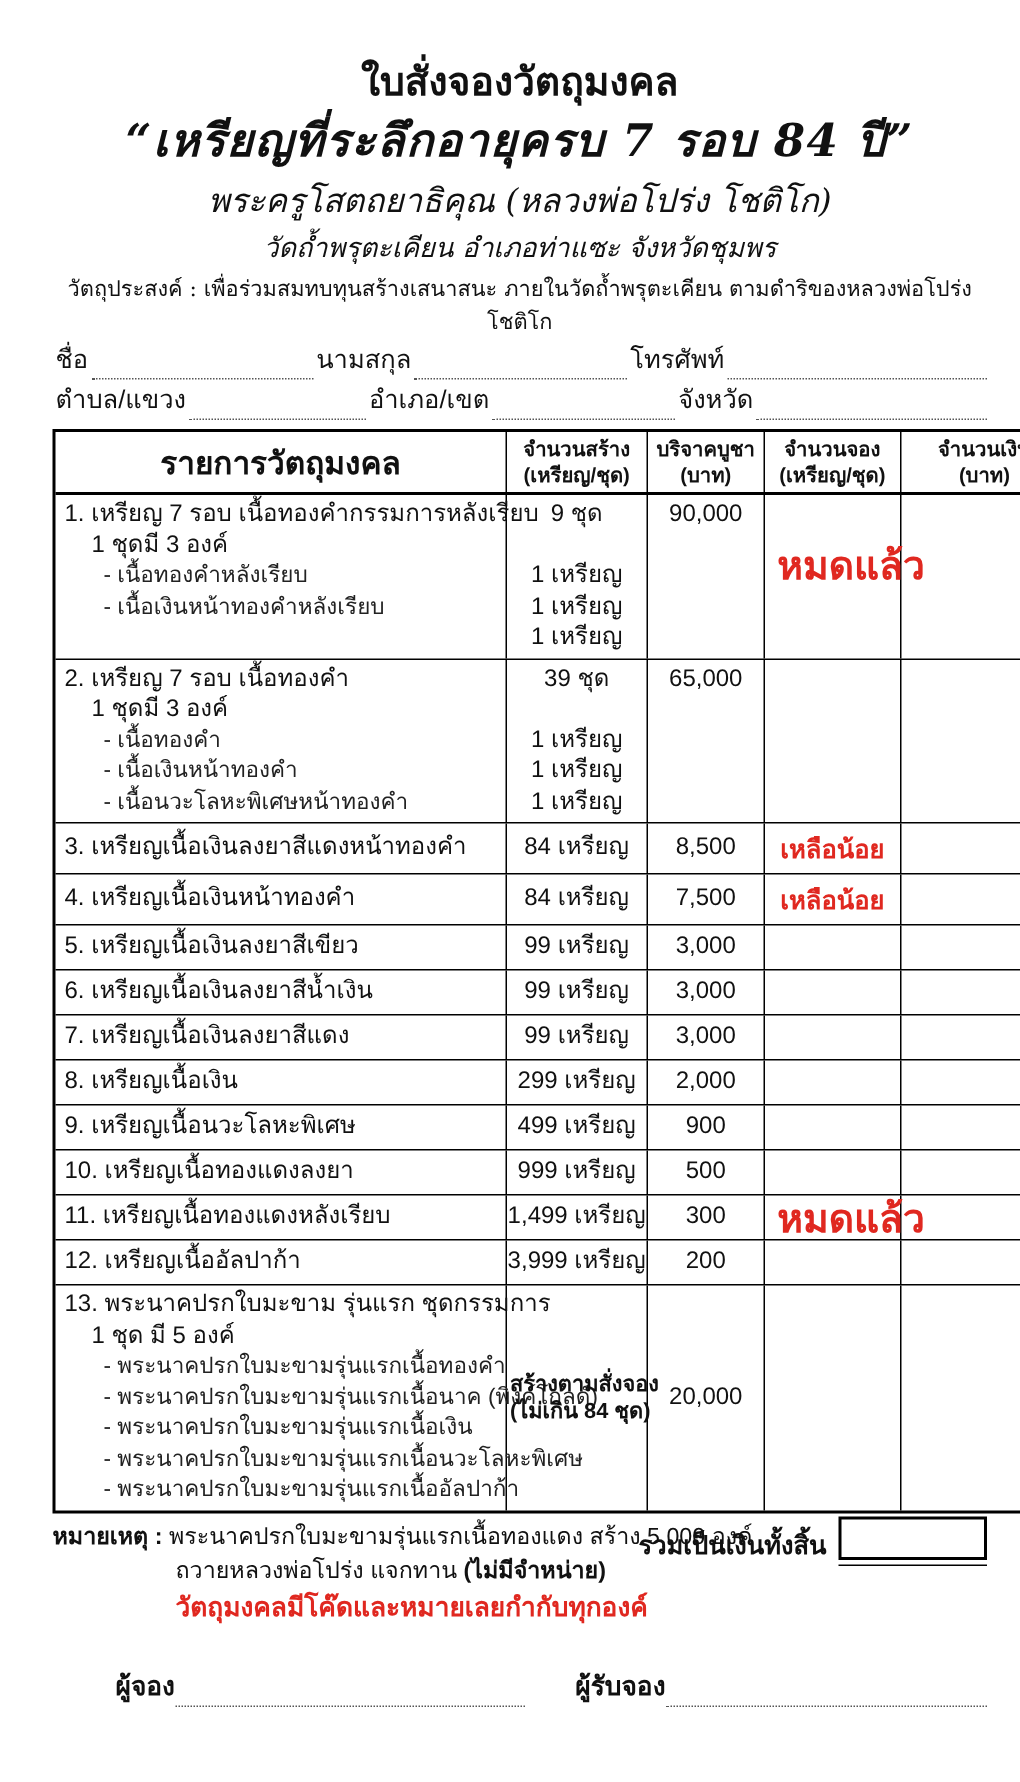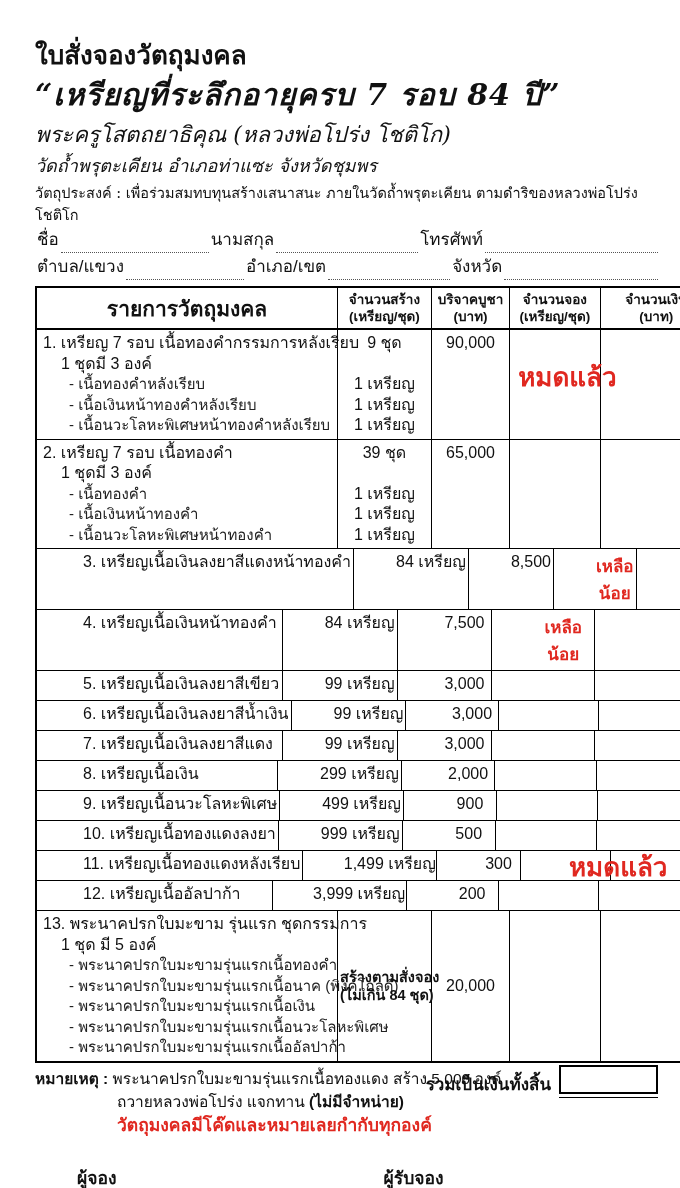--- a/index.html
+++ b/index.html
@@ -4,21 +4,21 @@
 <style>
   html,body{margin:0;padding:0;background:#fff;}
   body{
     width:680px;height:1188px;position:relative;
     font-family:"Liberation Sans",sans-serif;color:#111;
     -webkit-font-smoothing:antialiased;
   }
   .sheet{position:absolute;inset:0;padding:38px 22px 0 35px;box-sizing:border-box;}
 
   
-  .hdr{}
+  .hdr{text-align:center;}
   .hdr .title{font-family:"DejaVu Serif",serif;font-weight:bold;font-size:26px;line-height:34px;}
   .hdr .subtitle{font-family:"DejaVu Serif",serif;font-style:italic;font-weight:bold;font-size:30px;line-height:46px;letter-spacing:1px;}
   .hdr .monk{font-family:"DejaVu Serif",serif;font-style:italic;font-size:22px;line-height:34px;}
   .hdr .temple{font-family:"DejaVu Serif",serif;font-style:italic;font-size:18px;line-height:28px;}
   .purpose{font-family:"DejaVu Serif",serif;font-size:14.5px;line-height:22px;margin-top:2px;}
 
   
   .fline{display:flex;align-items:flex-end;font-size:17px;line-height:26px;height:27px;}
   .fline .lbl{white-space:nowrap;padding:0 2px;}
   .dots{border-bottom:1.6px dotted #555;height:21px;display:inline-block;}
@@ -40,21 +40,21 @@
   .c-amount{width:16.5%;}
   .thead .cell{display:flex;flex-direction:column;justify-content:center;text-align:center;}
   .thead .c-item{font-size:21px;font-weight:bold;align-items:center;}
   .thead .hsm{font-size:13.5px;font-weight:bold;line-height:17px;}
   .line{font-size:16px;line-height:20.5px;min-height:20.5px;white-space:nowrap;}
   .c-item .line{overflow:visible;}
   .ind0{padding-left:4px;}
   .ind1{padding-left:22px;}
   .ind2{padding-left:30px;font-size:15px;color:#222;}
   .trow.single{min-height:29px;}
-  .trow.single .cell{display:flex;align-items:flex-start;margin-left:40px;}
+  .trow.single .cell{display:flex;align-items:center;}
   .trow.single .c-made,.trow.single .c-price{justify-content:center;}
   .center-v{display:flex;flex-direction:column;justify-content:center;}
   .c-made .bold2{font-size:14.5px;font-weight:bold;line-height:18px;white-space:nowrap;}
   .status{color:#e02820;font-weight:bold;}
   .status.low{font-size:17px;margin:0 auto;}
   .status.soldout{position:absolute;left:8px;font-size:26px;white-space:nowrap;z-index:2;}
   .trow.block .status.soldout{top:26px;}
   .trow.single .status.soldout{top:50%;transform:translateY(-50%);}
 
   
@@ -128,21 +128,20 @@
         <div class="hsm">(บาท)</div>
       </div>
     </div>
     <div>
         <div class="trow block">
           <div class="cell c-item">
             <div class="line ind0">1. เหรียญ 7 รอบ เนื้อทองคำกรรมการหลังเรียบ</div>
             <div class="line ind1">1  ชุดมี 3 องค์</div>
             <div class="line ind2">-  เนื้อทองคำหลังเรียบ</div>
             <div class="line ind2">-  เนื้อเงินหน้าทองคำหลังเรียบ</div>
-            <div class="line ind2">-  เนื้อนวะโลหะพิเศษหน้าทองคำหลังเรียบ</div>
           </div>
           <div class="cell c-made">
             <div class="line">9 ชุด</div>
             <div class="line">&nbsp;</div>
             <div class="line">1 เหรียญ</div>
             <div class="line">1 เหรียญ</div>
             <div class="line">1 เหรียญ</div>
           </div>
           <div class="cell c-price">
             <div class="line">90,000</div>

